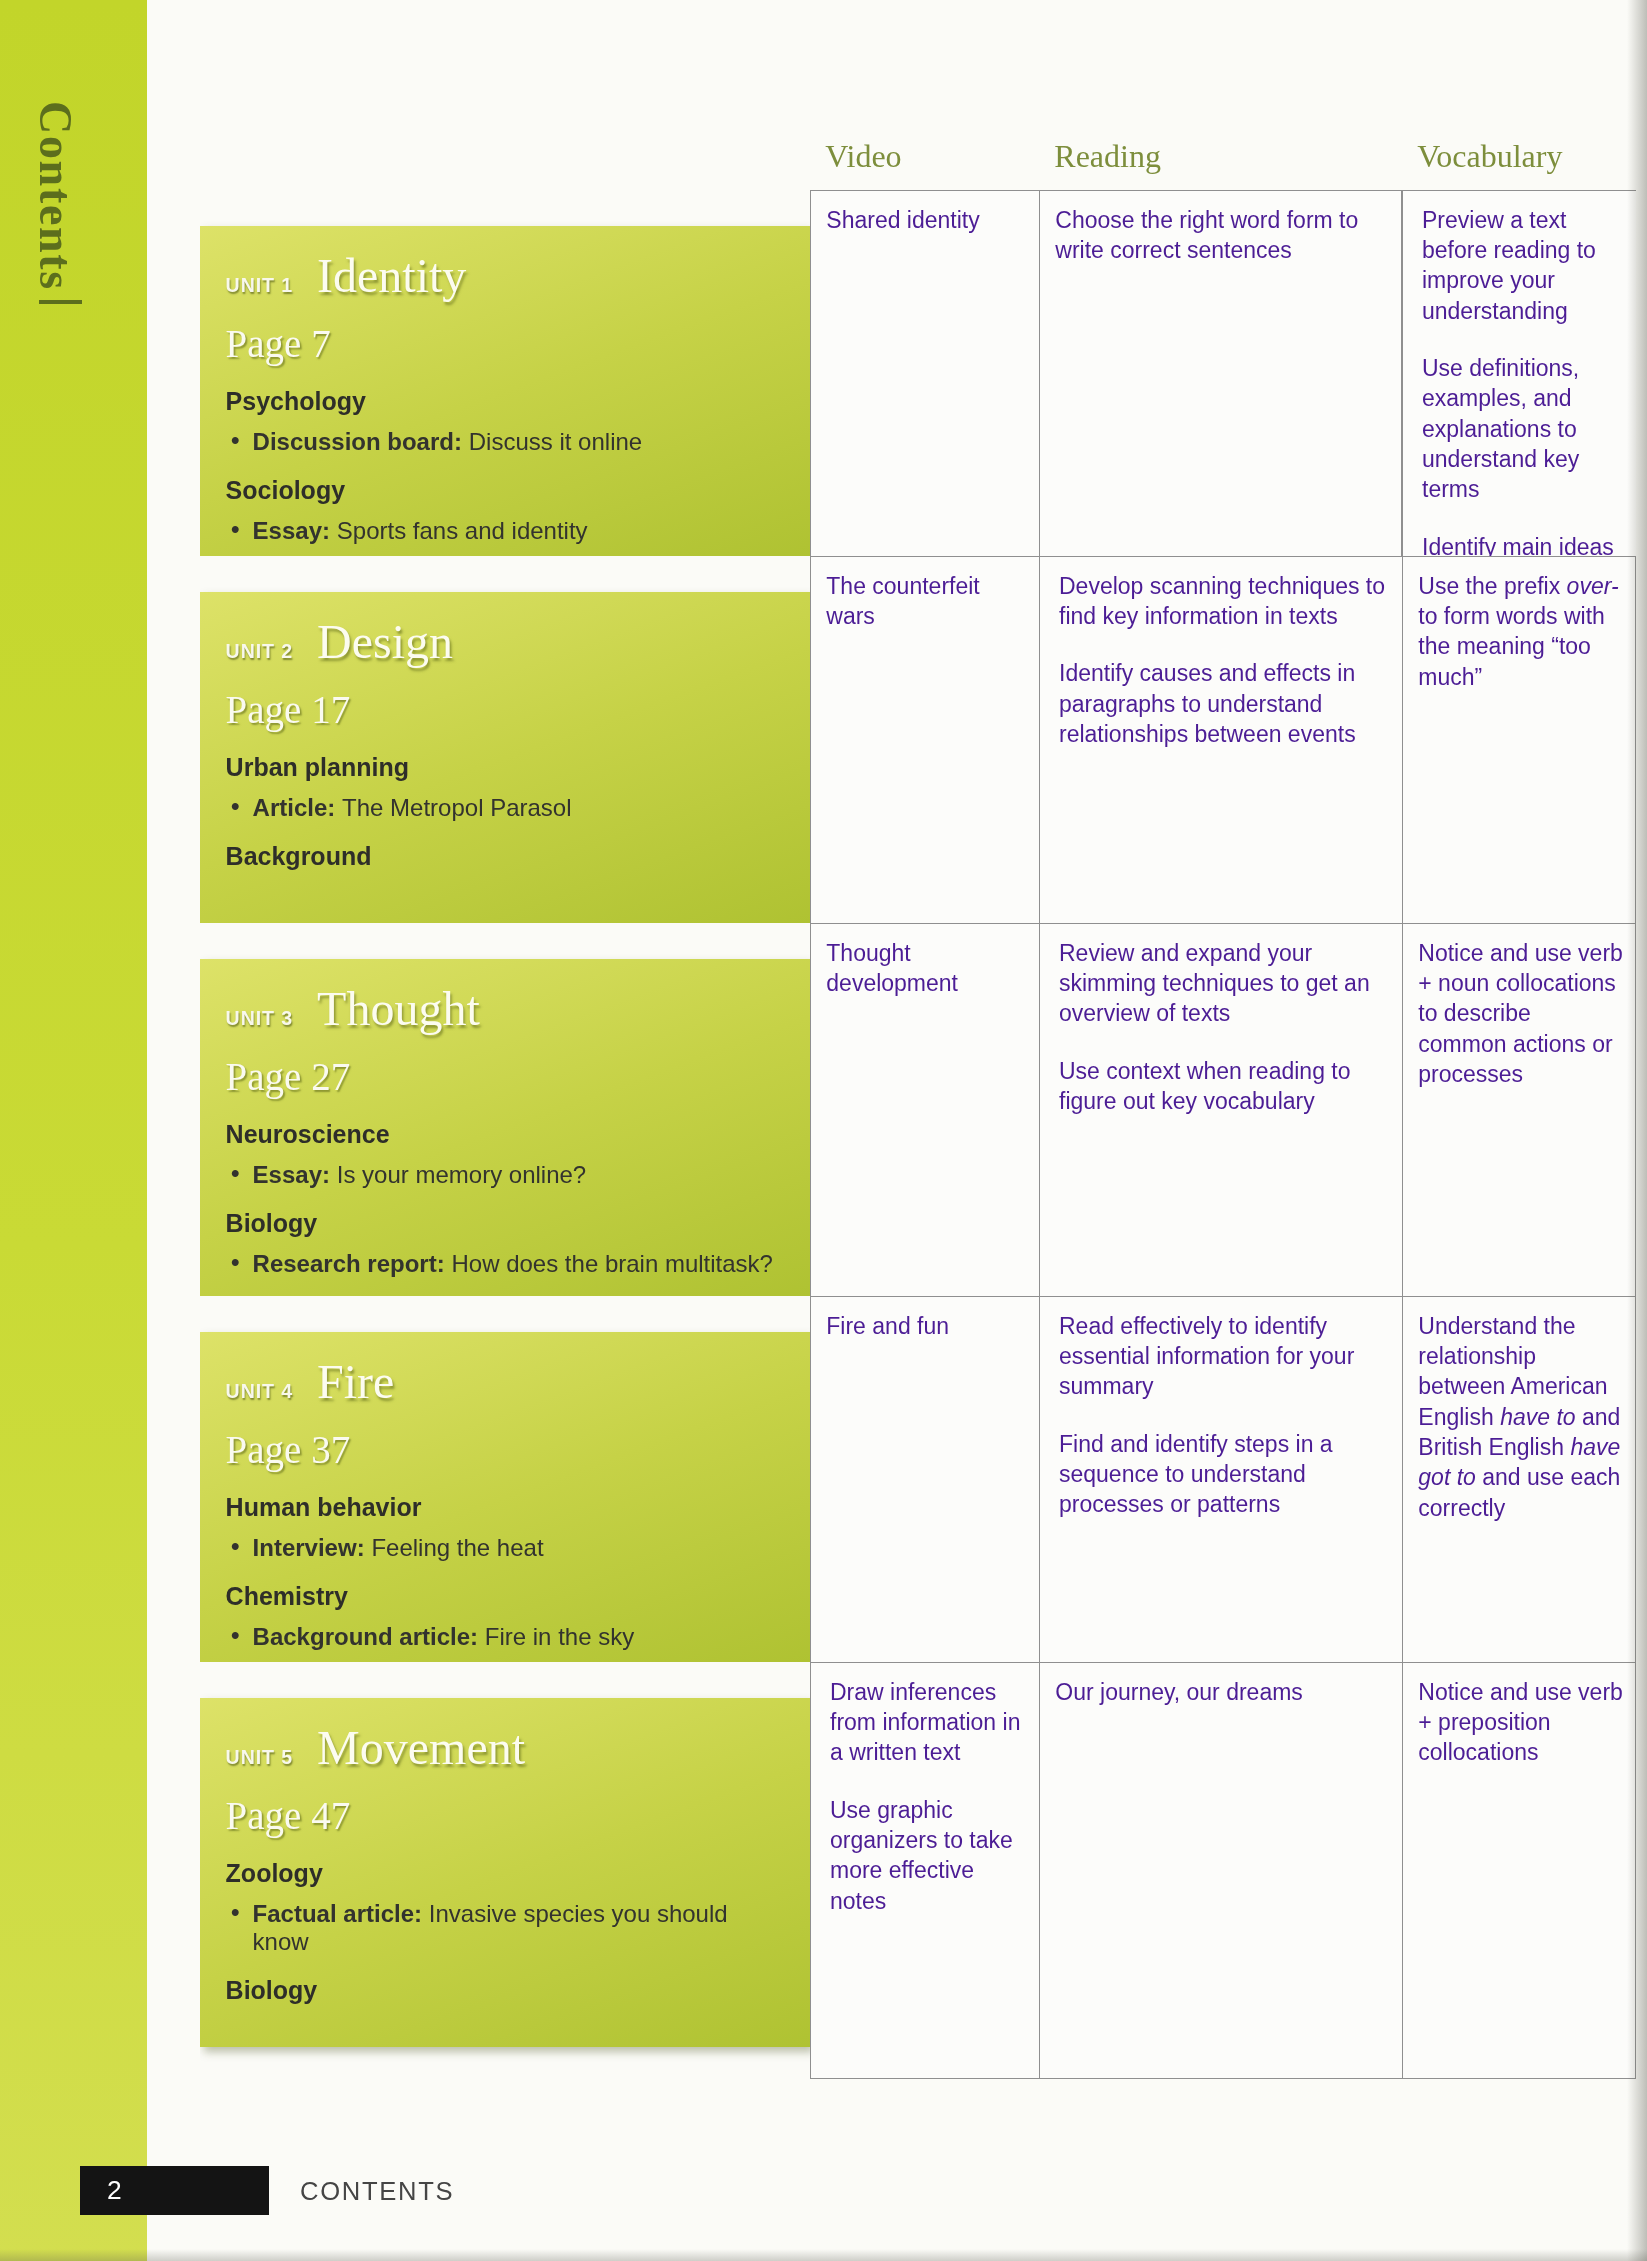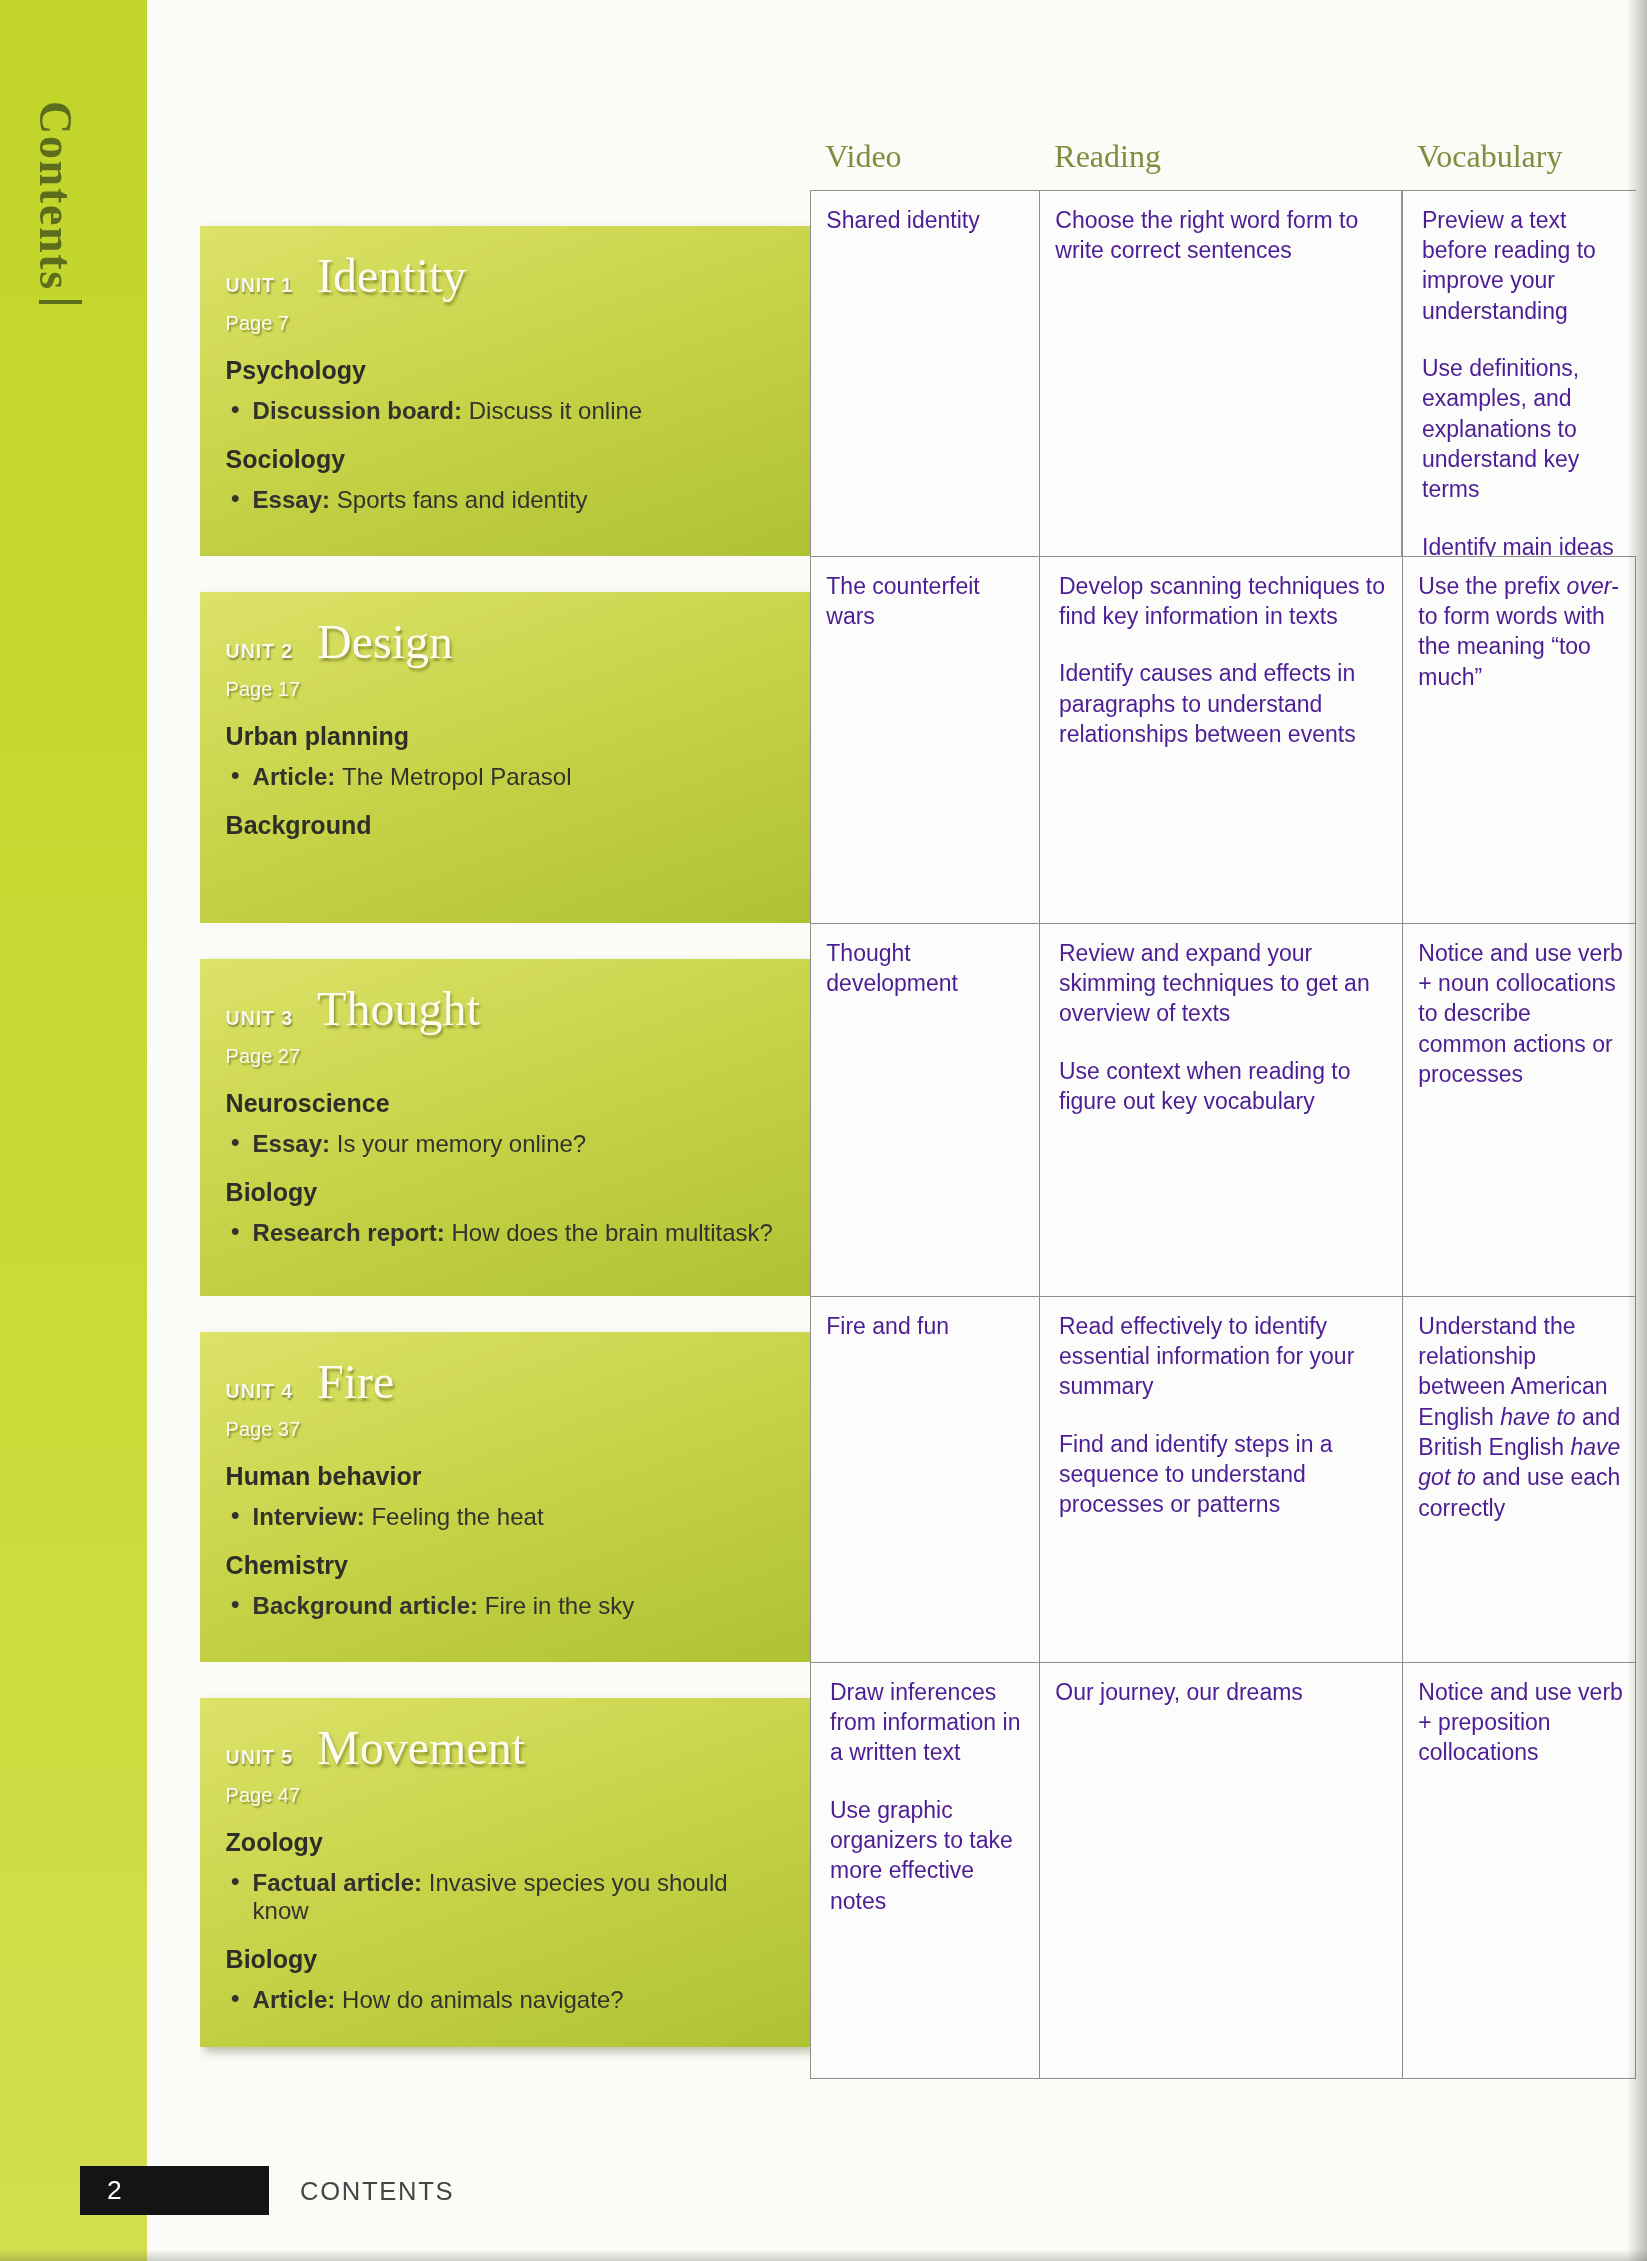--- a/index.html
+++ b/index.html
@@ -85,22 +85,22 @@
   .unit-num {
     font-size: 19.6px; font-weight: bold; letter-spacing: 0.9px;
     color: #f8f8ec; text-shadow: 0.9px 1.7px 1.7px rgba(90,100,25,.7);
   }
   .unit-title {
     font-family: "Liberation Serif", serif;
     font-size: 48px; color: #fcfcf0;
     text-shadow: 1.7px 2.6px 2.6px rgba(95,105,25,.6);
   }
   .unit-page {
-    font-family: Liberation Sans, sans-serif;
-    font-size: 20px; color: #fafaf0; margin-top: 9px;
+    font-family: Liberation Serif, serif;
+    font-size: 39px; color: #fafaf0; margin-top: 18px;
     text-shadow: 1.7px 1.7px 1.7px rgba(95,105,25,.6);
   }
   .subject { font-size: 25px; font-weight: bold; color: #2e2e29; margin-top: 20.5px; }
   .item {
     font-size: 24px; color: #33332e; margin-top: 12px;
     position: relative; padding-left: 27px;
   }
   .item::before { content: "\2022"; position: absolute; left: 5.1px; top: -1.7px; font-size: 25.6px; }
   .item-label { font-weight: bold; margin-right: 6.8px; }
 
@@ -261,23 +261,20 @@
         <div class="unit-head">
           <span class="unit-num">UNIT 5</span>
           <span class="unit-title">Movement</span>
         </div>
         <div class="unit-page">Page 47</div>
         <div class="subject">Zoology</div>
         <div class="item">
           <span class="item-label">Factual article:</span><span class="item-text">Invasive species you should know</span>
         </div>
         <div class="subject">Biology</div>
-        <div class="item">
-          <span class="item-label">Article:</span><span class="item-text">How do animals navigate?</span>
-        </div>
       </div>
     </div>
     <div class="cell tcell reading-cell rlast">
       <p>Draw inferences from information in a written text</p>
       <p>Use graphic organizers to take more effective notes</p>
     </div>
     <div class="cell tcell video-cell rlast">
       <p>Our journey, our dreams</p>
     </div>
     <div class="cell tcell vocab-cell rlast">

